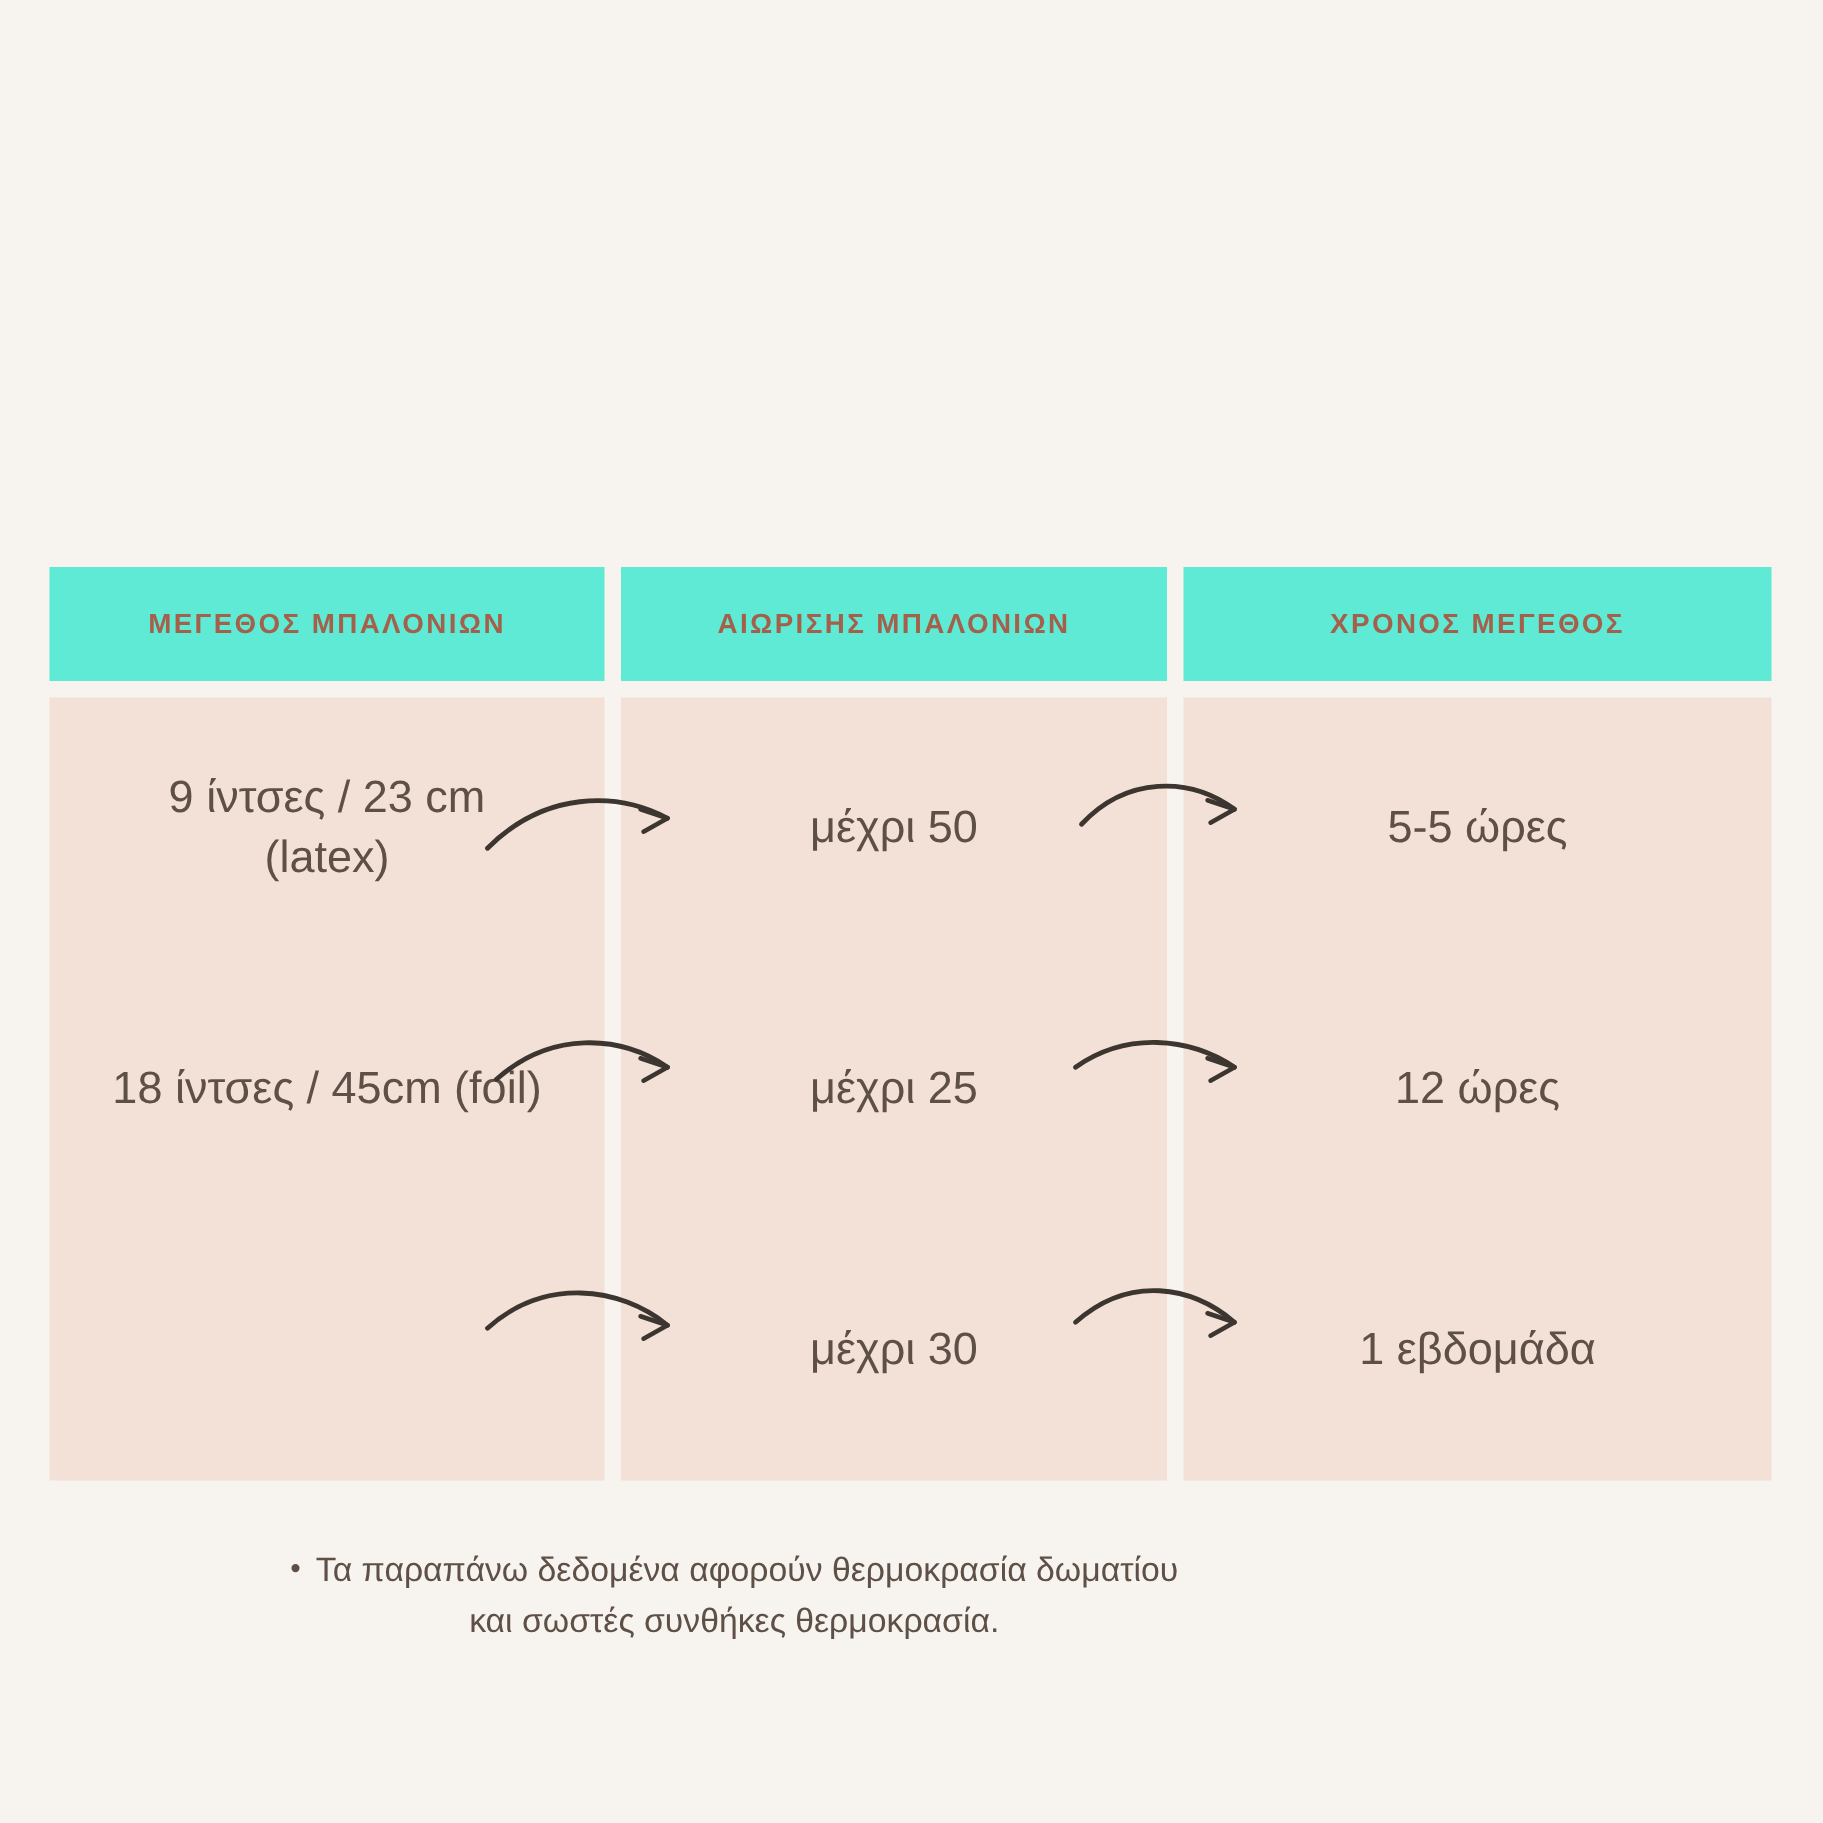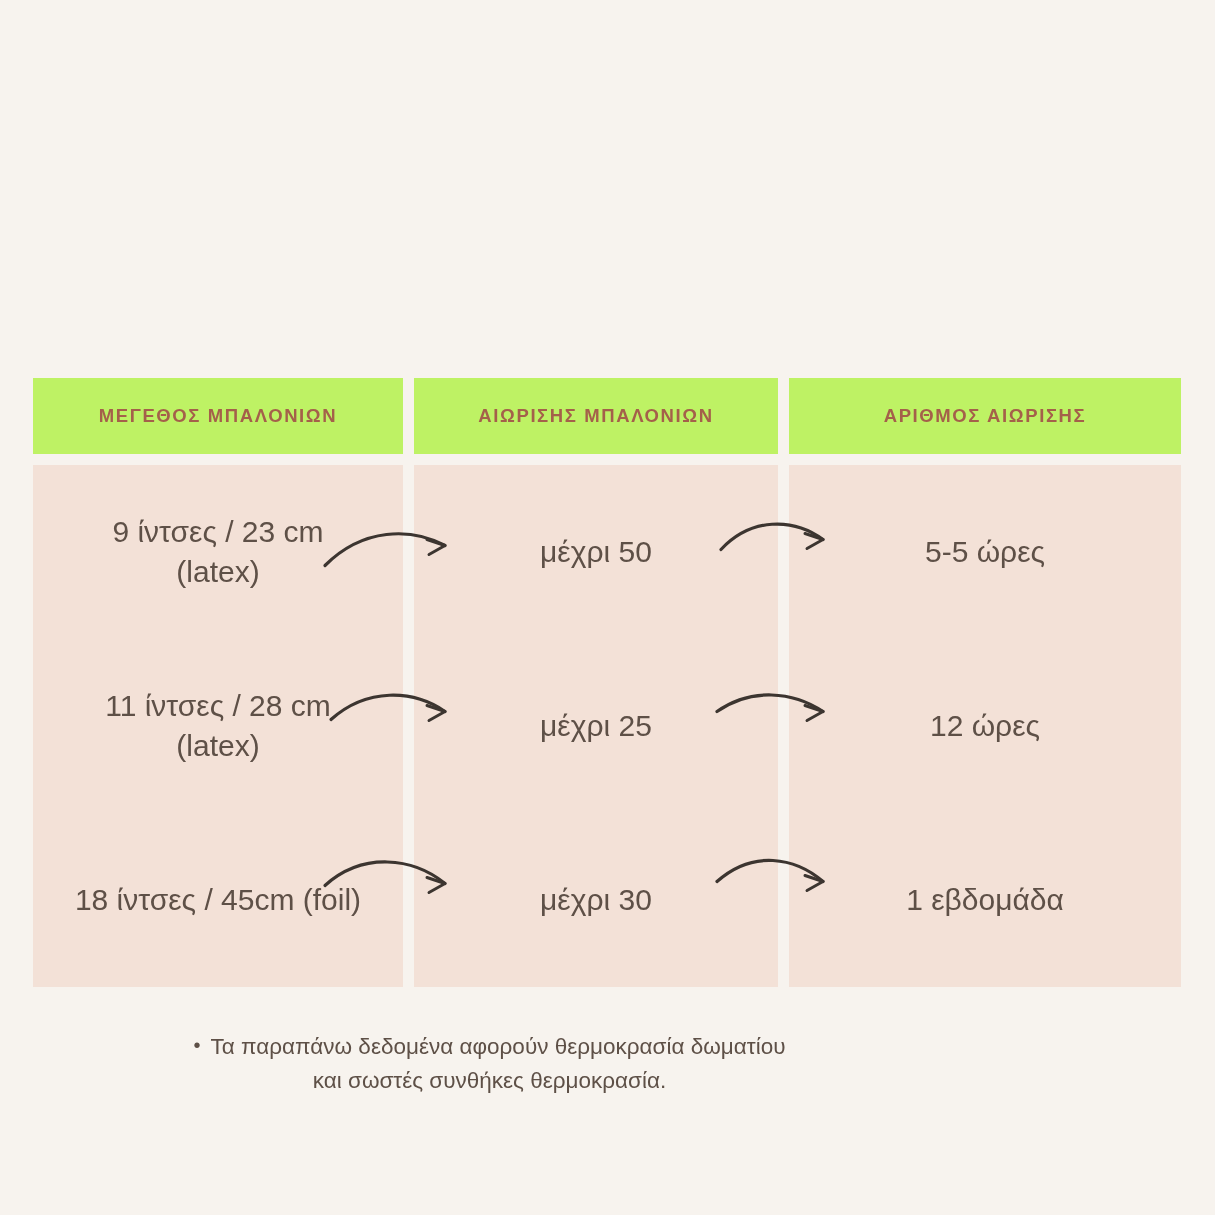--- a/index.html
+++ b/index.html
@@ -32,21 +32,21 @@
     width: 1148px;
   }
 
   .head-row {
     display: flex;
     gap: 11px;
     height: 76px;
   }
 
   .head-cell {
-    background: #bef264;
+    background: #5eead4;
     display: flex;
     align-items: center;
     justify-content: center;
     color: #a4604a;
     font-size: 18.5px;
     font-weight: bold;
     letter-spacing: 1.6px;
     text-align: center;
   }
 
@@ -118,31 +118,28 @@
 </head>
 <body>
 
 <div class="sheet">
 
   <div class="table-wrap">
 
     <div class="head-row">
       <div class="head-cell col-1">ΜΕΓΕΘΟΣ ΜΠΑΛΟΝΙΩΝ</div>
       <div class="head-cell col-2">ΑΙΩΡΙΣΗΣ ΜΠΑΛΟΝΙΩΝ</div>
-      <div class="head-cell col-3">ΑΡΙΘΜΟΣ ΑΙΩΡΙΣΗΣ</div>
+      <div class="head-cell col-3">ΧΡΟΝΟΣ ΜΕΓΕΘΟΣ</div>
     </div>
 
     <div class="body-row">
 
       <div class="body-col col-1">
         <div class="data-cell">
           <span class="cell-text">9 ίντσες / 23 cm (latex)</span>
-        </div>
-        <div class="data-cell">
-          <span class="cell-text">11 ίντσες /  28 cm (latex)</span>
         </div>
         <div class="data-cell">
           <span class="cell-text">18 ίντσες / 45cm (foil)</span>
         </div>
       </div>
 
       <div class="body-col col-2">
         <div class="data-cell">
           <span class="cell-text">μέχρι 50</span>
         </div>

